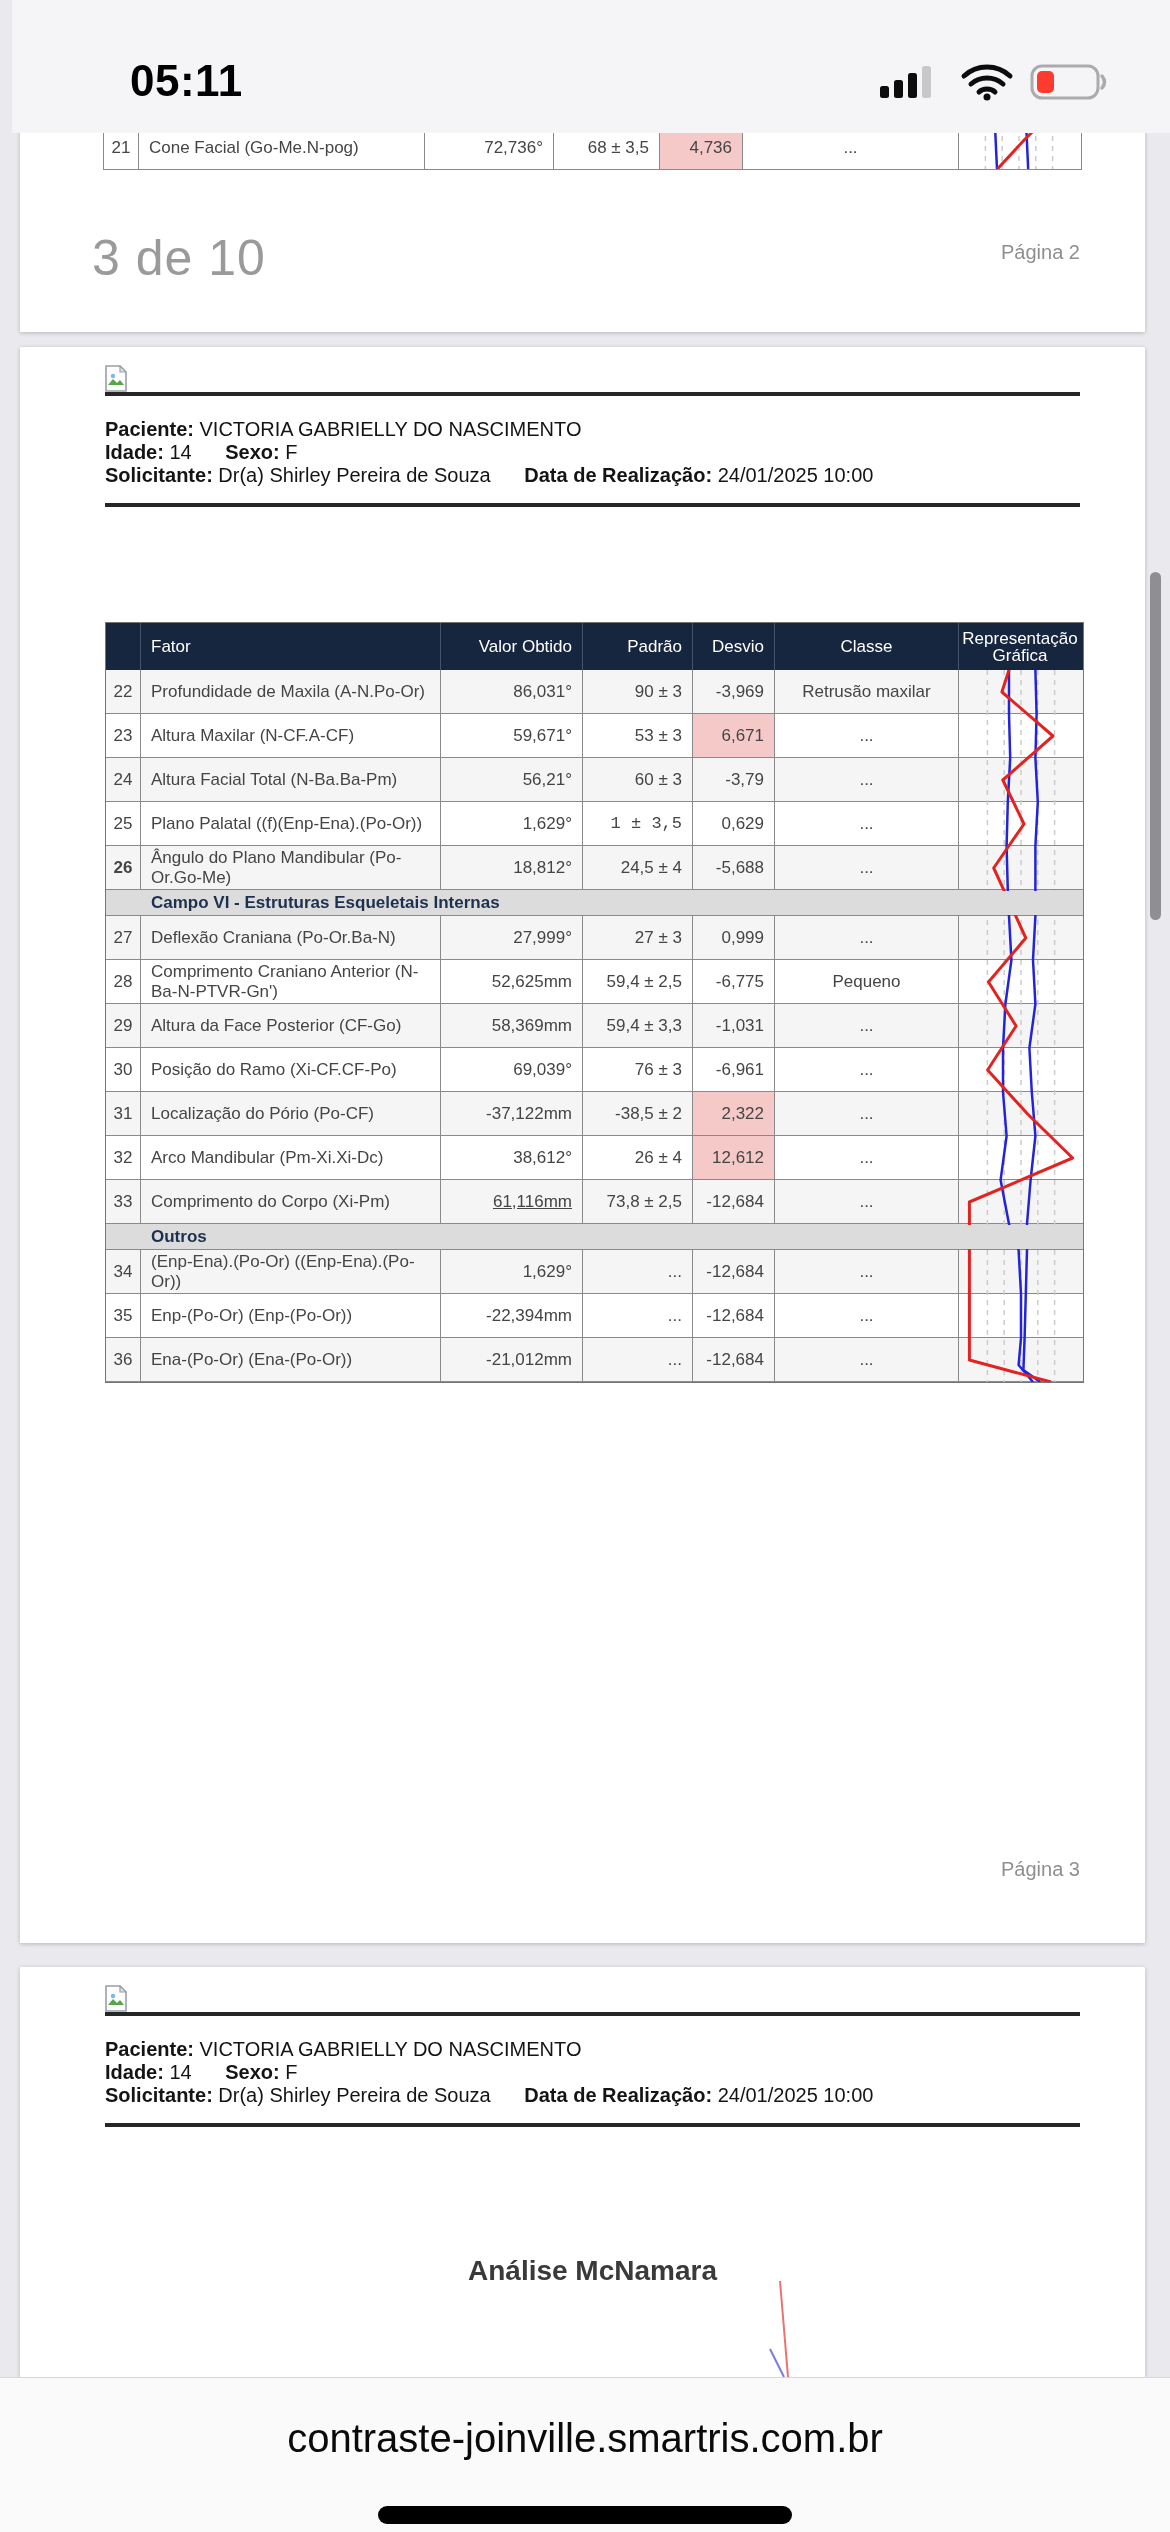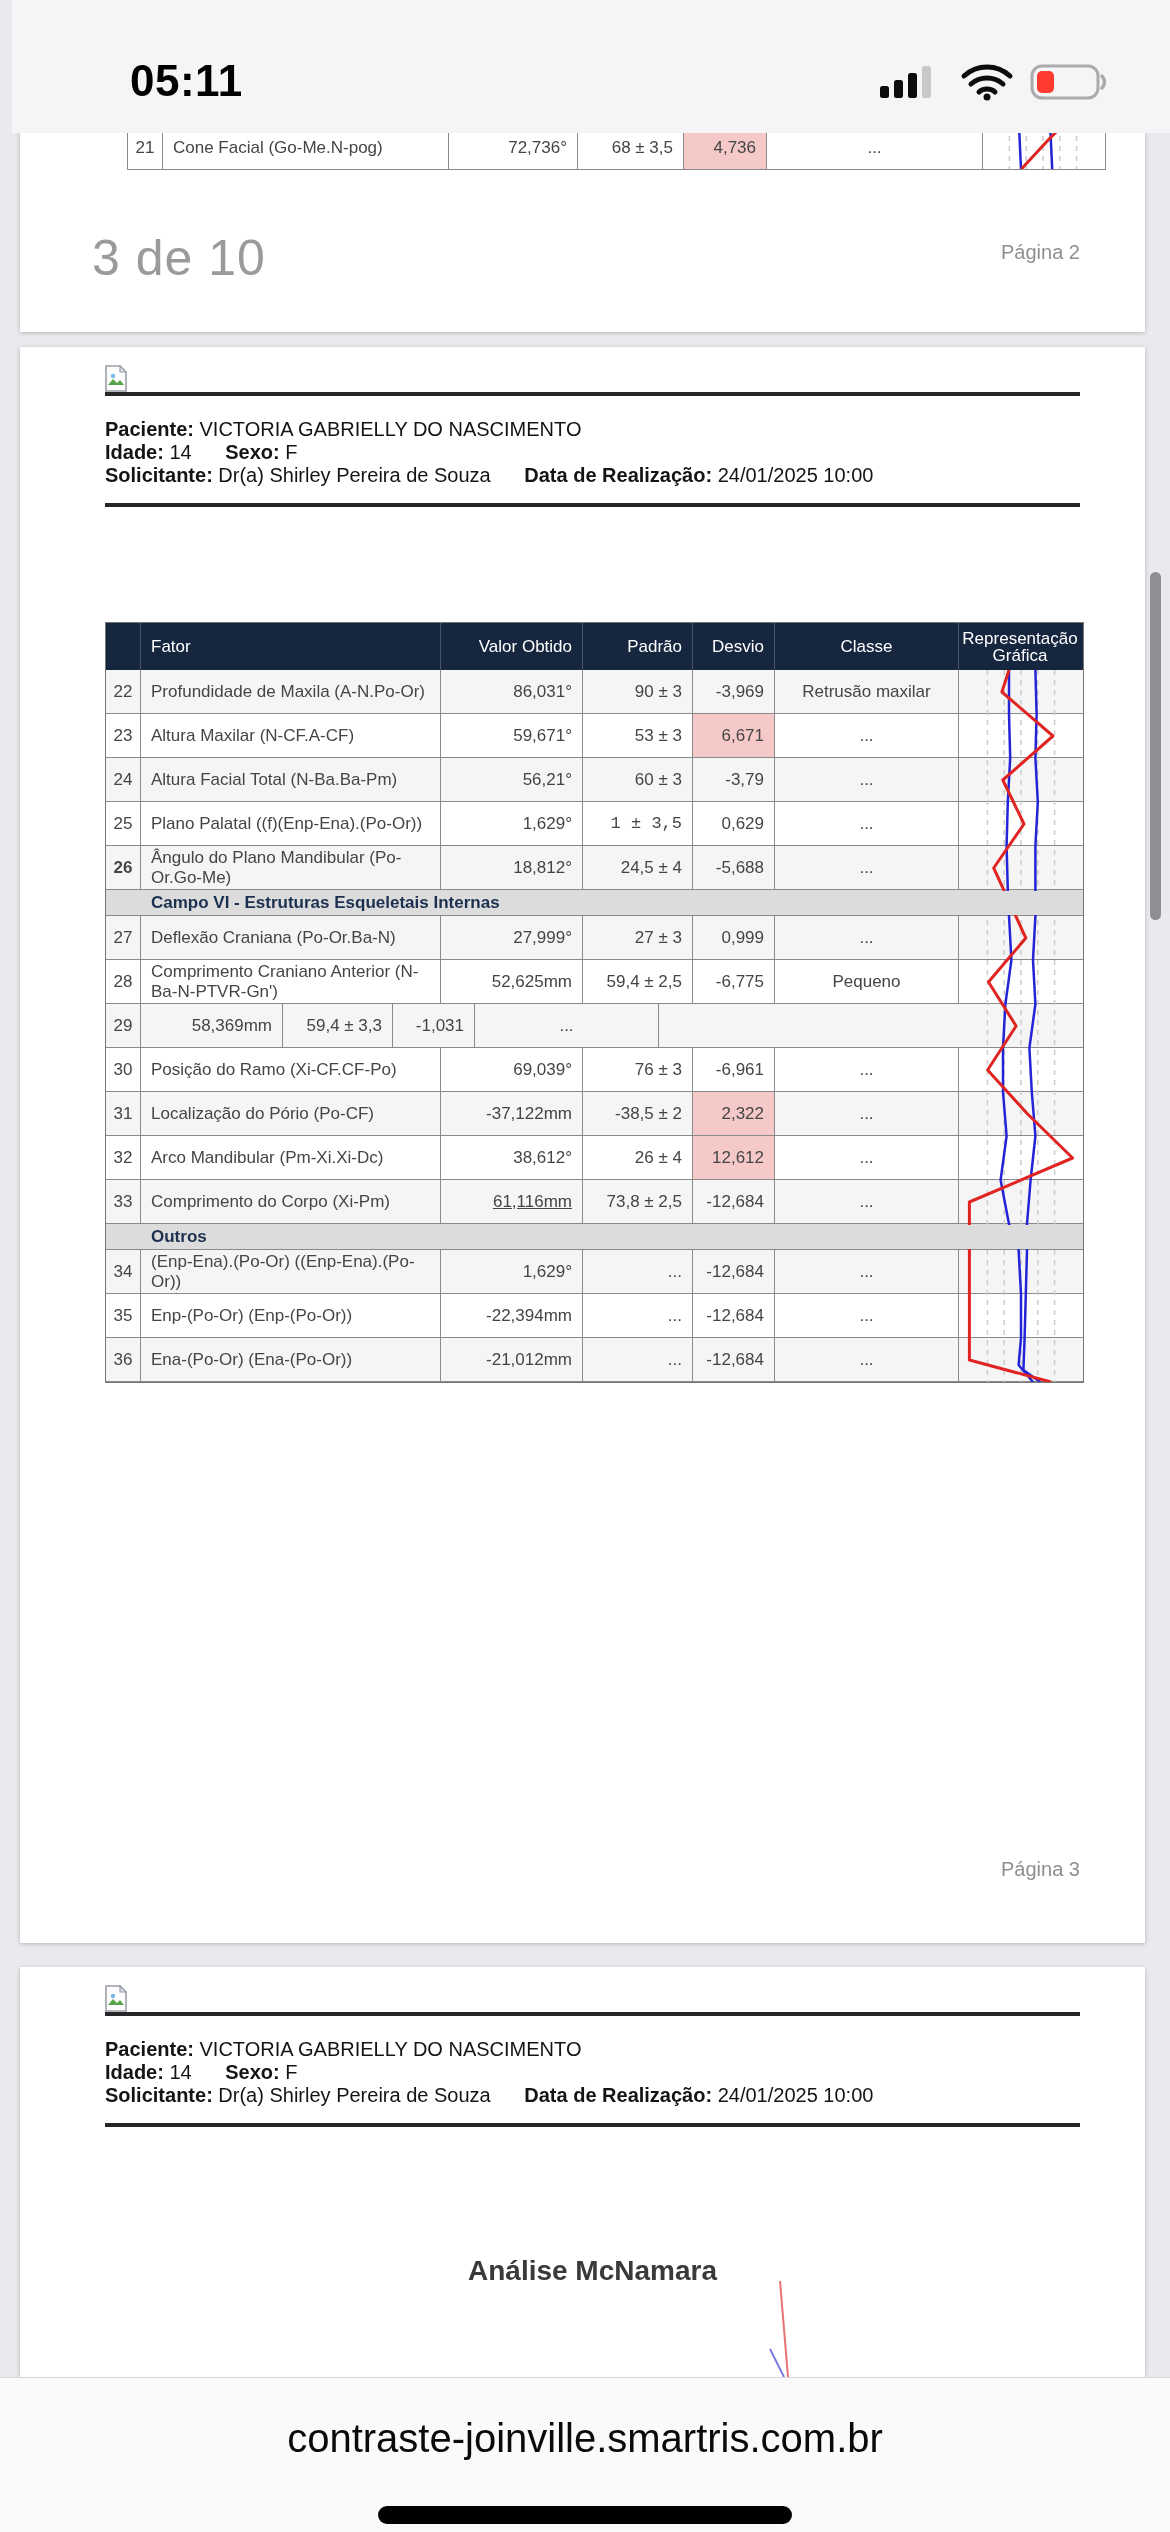--- a/index.html
+++ b/index.html
@@ -46,21 +46,21 @@
   .graf-head{font-size:15px;line-height:17px;text-align:center;justify-content:center;}
   .graf-svg{position:absolute;z-index:5;pointer-events:none;}
   
   #mcnamara-title{position:absolute;left:85px;width:975px;top:288px;text-align:center;font-size:28px;font-weight:700;color:#3a3a3a;}
 </style>
 </head>
 <body>
 
 <div class="card" style="top:88px;height:244px;">
   <div id="mini-table" style="position:relative;">
-      <div class="t-row" style="position: absolute; left: 83px; top: 37px; width: 979px; border: 1px solid rgb(138, 138, 138); height: 45px; margin-left: 24px;">
+      <div class="t-row" style="position: absolute; left: 83px; top: 37px; width: 979px; border: 1px solid rgb(138, 138, 138); height: 45px;">
         <div class="cell a-c" style="width: 35px;">21</div>
         <div class="cell a-l" style="width: 286px;">Cone Facial (Go-Me.N-pog)</div>
         <div class="cell a-r" style="width: 129px;">72,736°</div>
         <div class="cell a-r" style="width: 106px;">68 ± 3,5</div>
         <div class="cell a-r hl" style="width: 83px;">4,736</div>
         <div class="cell a-c" style="width: 216px;">...</div>
         <div class="cell a-c" style="width: 122px; position: relative;">
           <svg width="120" height="43" viewBox="0 0 120 43" style="position:absolute;left:0;top:0;">
     <line x1="26.4" y1="0" x2="26.4" y2="43" stroke="#cccccc" stroke-width="1.5" stroke-dasharray="5 5"></line>
             <line x1="43.199999999999996" y1="0" x2="43.199999999999996" y2="43" stroke="#cccccc" stroke-width="1.5" stroke-dasharray="5 5"></line>
@@ -172,20 +172,21 @@
         <div class="cell a-c" style="width: 35px;">28</div>
         <div class="cell a-l" style="width: 300px;">Comprimento Craniano Anterior (N-Ba-N-PTVR-Gn')</div>
         <div class="cell a-r" style="width: 142px;">52,625mm</div>
         <div class="cell a-r" style="width: 110px;">59,4 ± 2,5</div>
         <div class="cell a-r" style="width: 82px;">-6,775</div>
         <div class="cell a-c" style="width: 184px;">Pequeno</div>
         <div class="cell a-c" style="width: 122px;"></div>
       </div>
       <div class="t-row stripe">
         <div class="cell a-c" style="width: 35px;">29</div>
+        <div class="cell a-l" style="width: 300px;">Altura da Face Posterior (CF-Go)</div>
         <div class="cell a-r" style="width: 142px;">58,369mm</div>
         <div class="cell a-r" style="width: 110px;">59,4 ± 3,3</div>
         <div class="cell a-r" style="width: 82px;">-1,031</div>
         <div class="cell a-c" style="width: 184px;">...</div>
         <div class="cell a-c" style="width: 122px;"></div>
       </div>
       <div class="t-row">
         <div class="cell a-c" style="width: 35px;">30</div>
         <div class="cell a-l" style="width: 300px;">Posição do Ramo (Xi-CF.CF-Po)</div>
         <div class="cell a-r" style="width: 142px;">69,039°</div>

